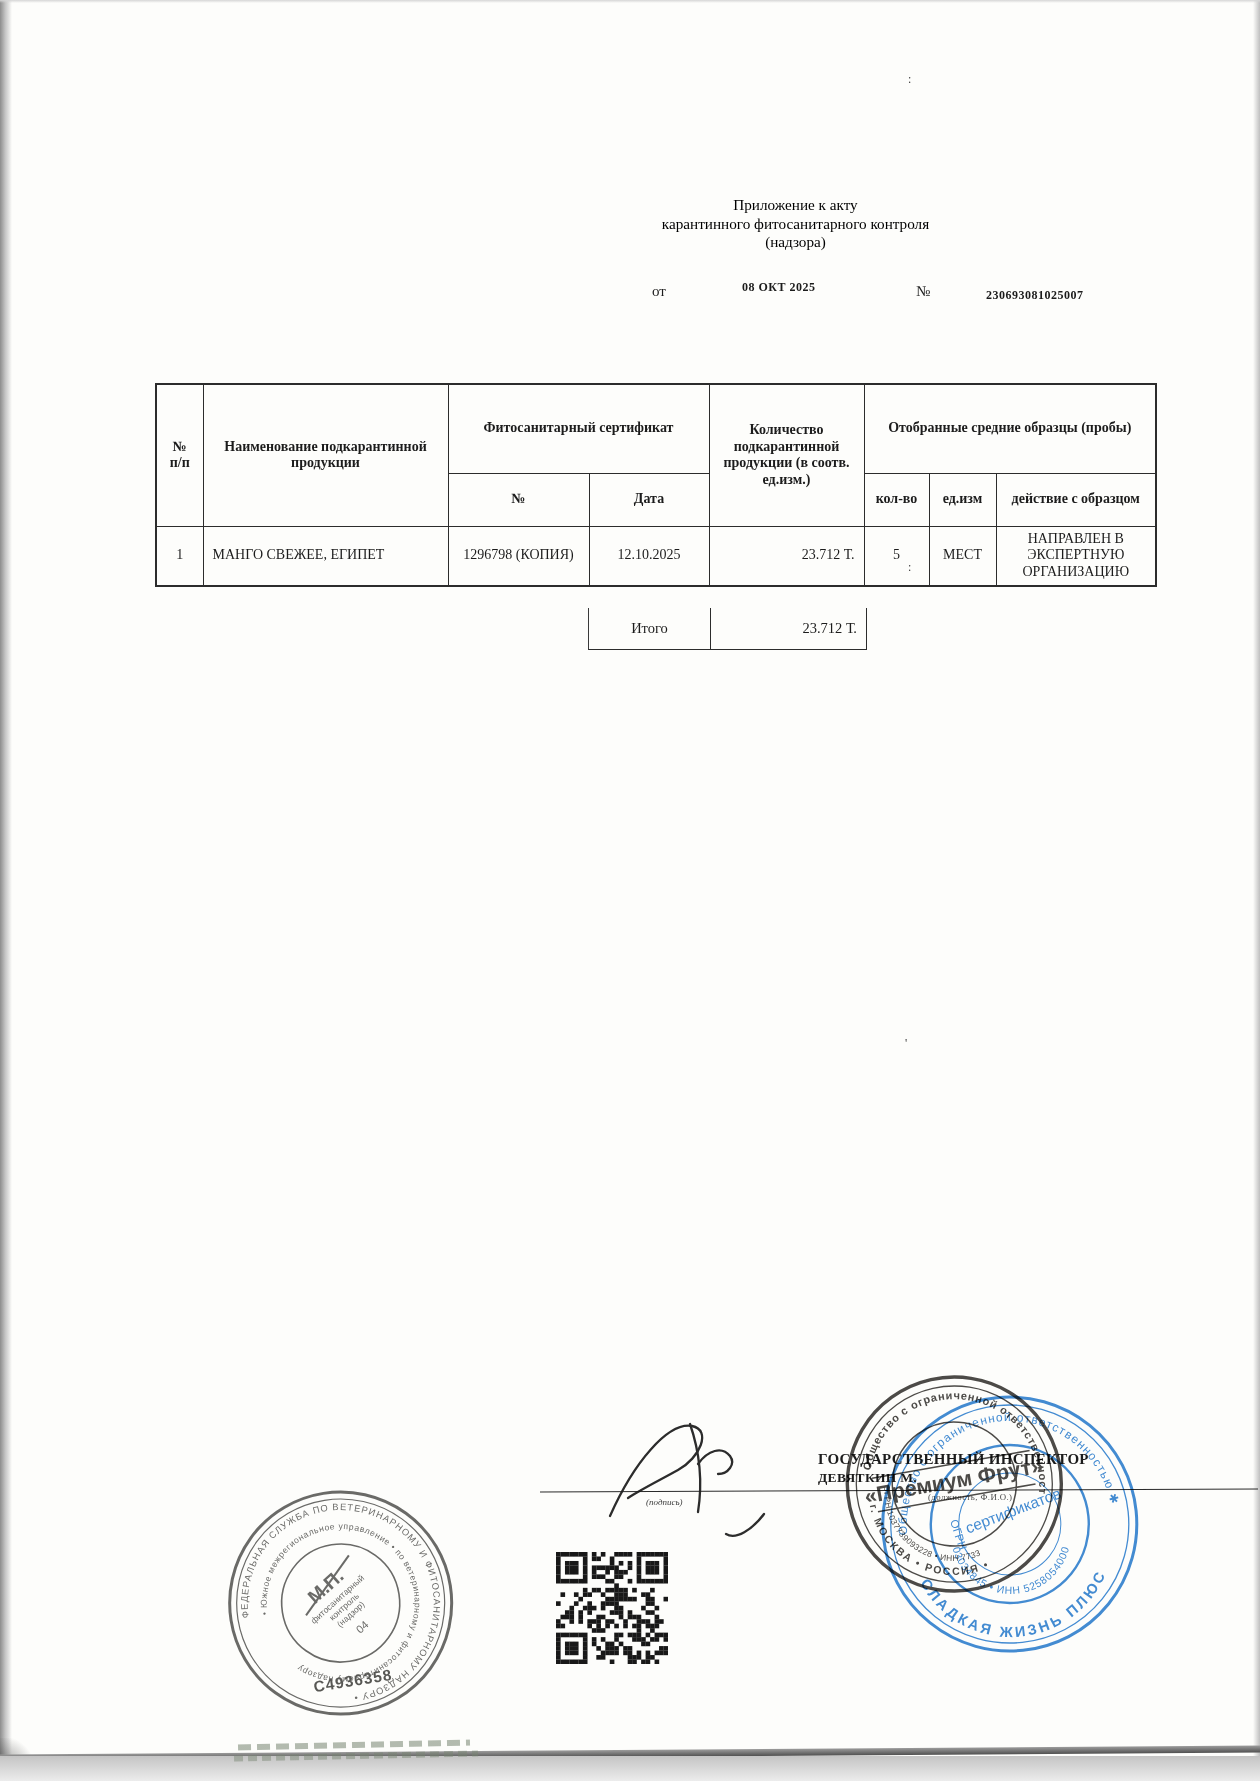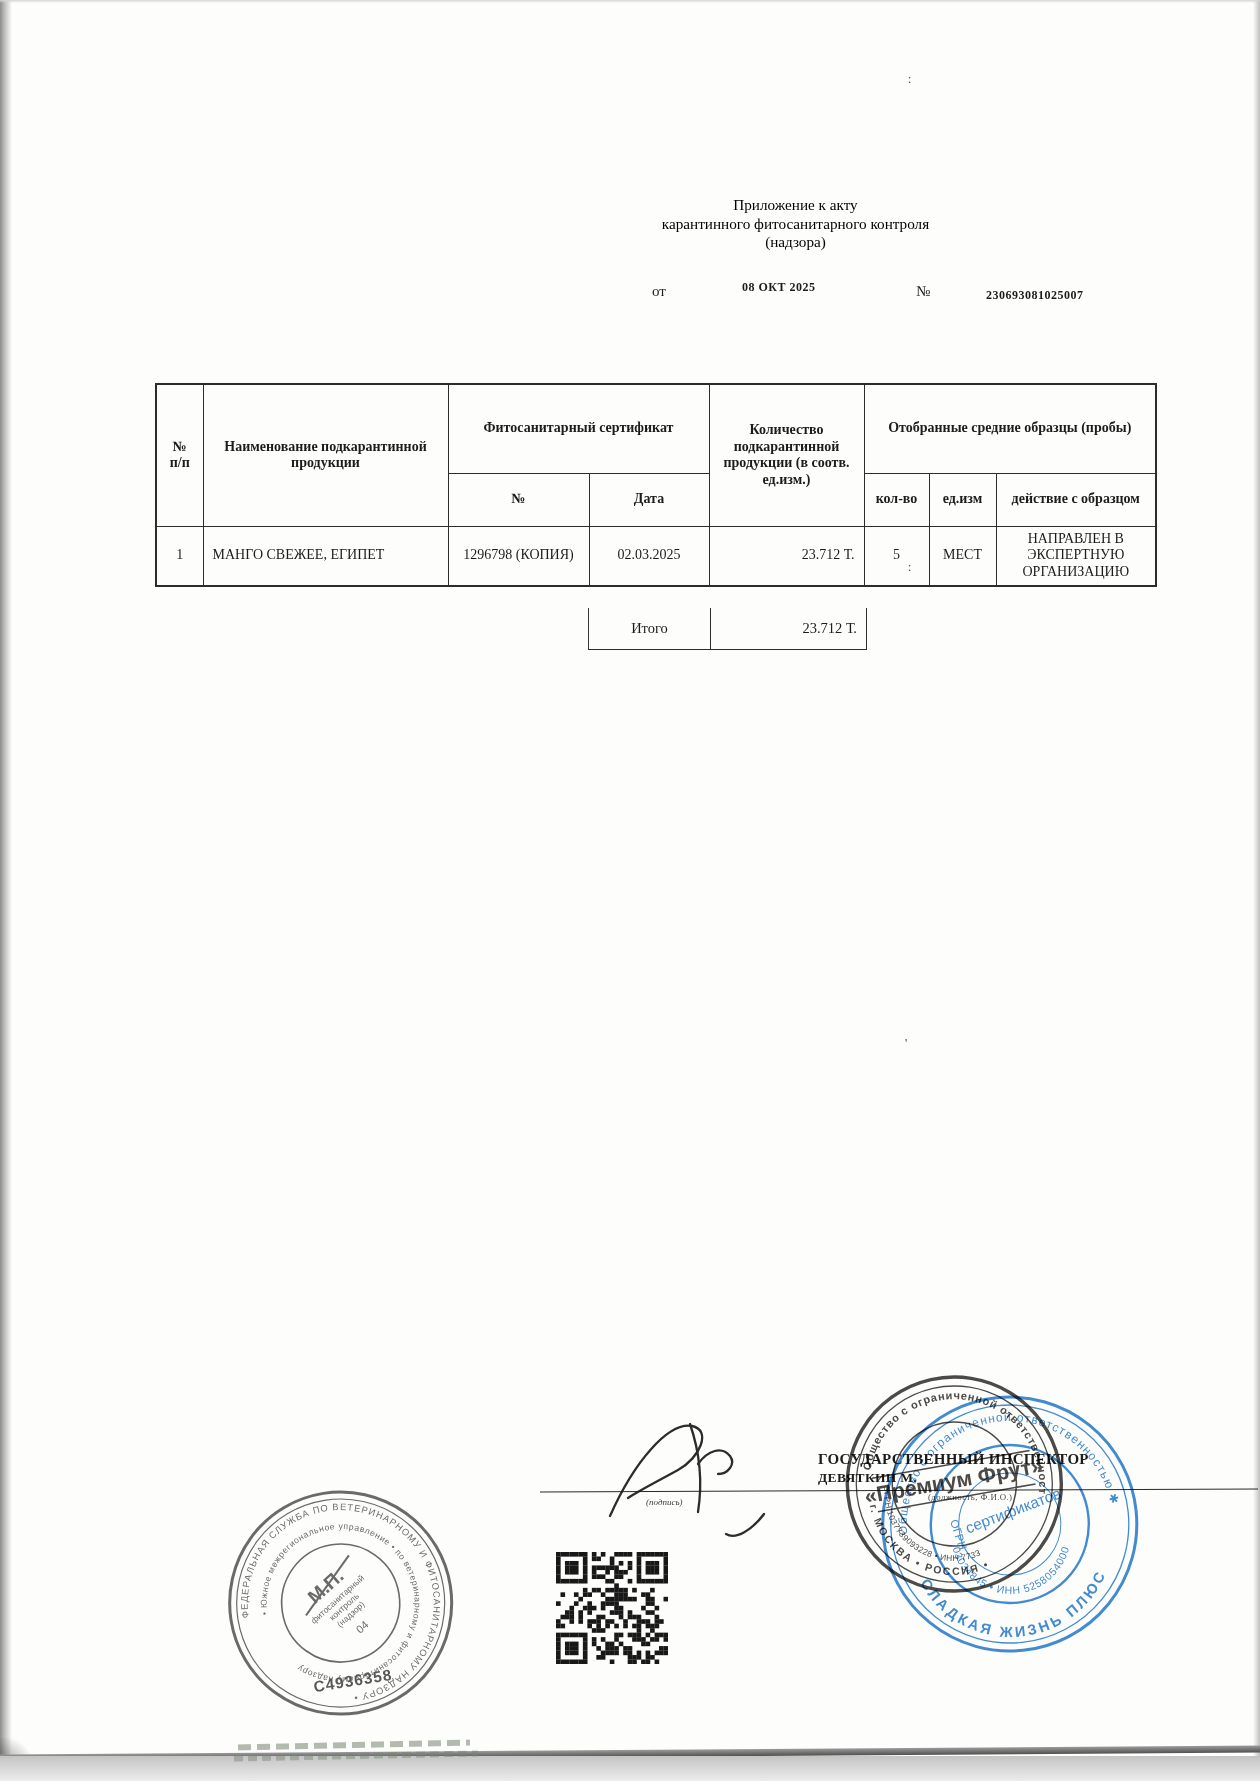--- a/index.html
+++ b/index.html
@@ -122,21 +122,21 @@
       <th>№</th>
       <th>Дата</th>
       <th>кол-во</th>
       <th>ед.изм</th>
       <th>действие с образцом</th>
     </tr>
     <tr style="height:60px">
       <td>1</td>
       <td class="cell-name">МАНГО СВЕЖЕЕ, ЕГИПЕТ</td>
       <td>1296798 (КОПИЯ)</td>
-      <td>02.03.2025</td>
+      <td>12.10.2025</td>
       <td class="cell-qty">23.712 Т.</td>
       <td>5</td>
       <td>МЕСТ</td>
       <td>НАПРАВЛЕН В ЭКСПЕРТНУЮ ОРГАНИЗАЦИЮ</td>
     </tr>
   </tbody>
     </table>
 
   <div class="abs total-box">
     <div class="total-label">Итого</div>

